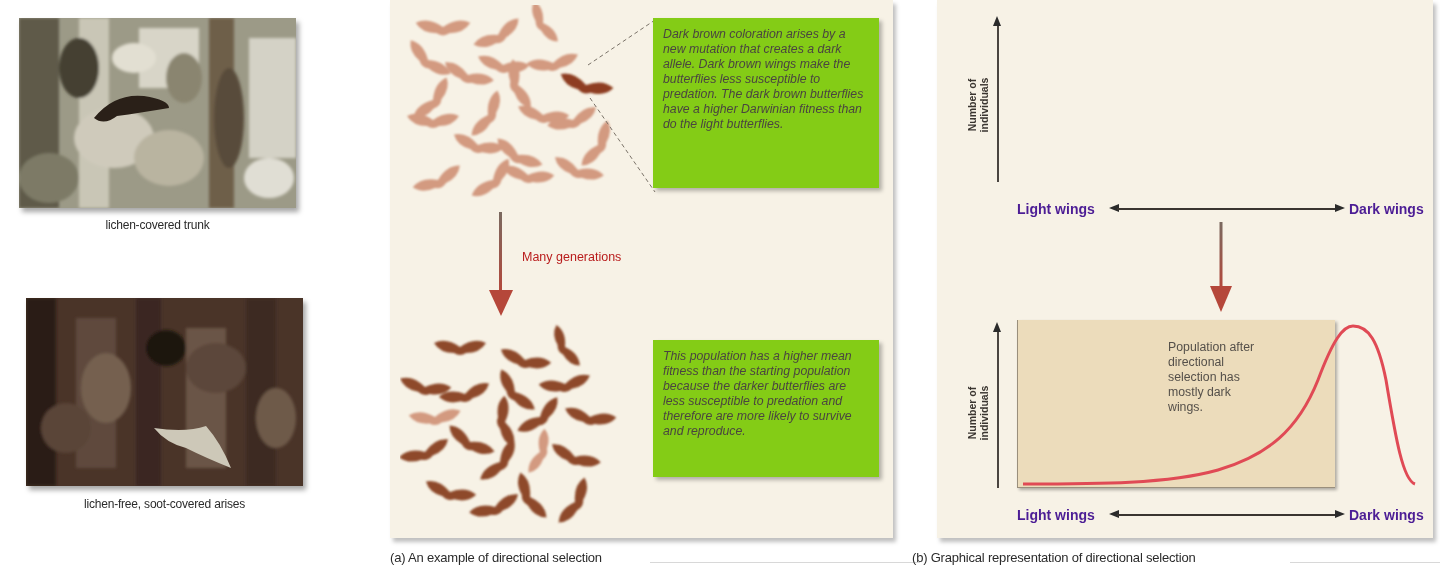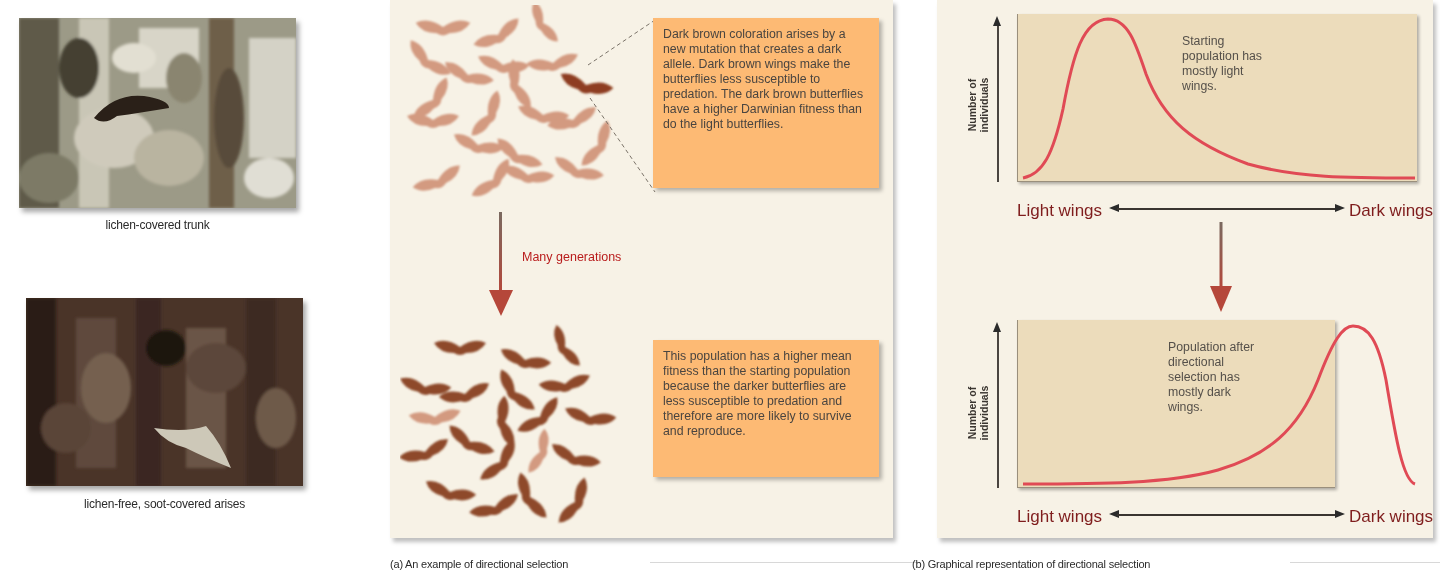--- a/index.html
+++ b/index.html
@@ -6,37 +6,37 @@
   html, body { width: 1440px; height: 570px; background: #ffffff; overflow: hidden; }
   body { position: relative; font-family: "Liberation Sans", sans-serif; color: #3a3530; }
 
   
   .photo { position: absolute; box-shadow: 3px 4px 5px rgba(0,0,0,0.35); overflow: hidden; }
   .photo svg { display: block; }
   .photo-caption { position: absolute; font-size: 12px; font-weight: normal; color: #2b2b2b; text-align: center; letter-spacing: -0.2px; }
 
   
   .panel { position: absolute; background: #f7f2e6; box-shadow: 3px 4px 4px rgba(0,0,0,0.25); }
-  .panel-caption { position: absolute; font-size: 11px; color: #2b2b2b; letter-spacing: -0.2px; margin-top: 8px; }
+  .panel-caption { position: absolute; font-size: 13px; color: #2b2b2b; letter-spacing: -0.2px; }
   .caption-rule { position: absolute; height: 1px; background: #d8d8d8; }
 
-  .note-box { position: absolute; background: #fdba74; box-shadow: 3px 3px 4px rgba(0,0,0,0.28); padding: 9px 10px; font-size: 12.3px; line-height: 15px; color: #4a4540; }
+  .note-box { position: absolute; background: #84cc16; box-shadow: 3px 3px 4px rgba(0,0,0,0.28); padding: 9px 10px; font-size: 12.3px; line-height: 15px; color: #4a4540; font-style: italic; }
 
   .gen-label { position: absolute; font-size: 12.5px; color: #b91c1c; }
 
   .chart { position: absolute; background: #ecdcbb; box-shadow: 2px 2px 3px rgba(0,0,0,0.3); border-left: 1.5px solid #9a8f7c; border-bottom: 1.5px solid #9a8f7c; }
   .chart svg { position: absolute; left: 0; top: 0; }
   .chart-note { position: absolute; font-size: 12.3px; line-height: 15px; color: #55504a; }
 
   .y-axis { position: absolute; width: 1.5px; background: #4a4540; }
   .y-axis::before { content: ""; position: absolute; left: -4px; top: -8px; border-left: 4.75px solid transparent; border-right: 4.75px solid transparent; border-bottom: 10px solid #2b2b2b; }
   .y-label { position: absolute; font-size: 10.5px; font-weight: bold; color: #3a3530; line-height: 12px; text-align: center; transform: rotate(-90deg); transform-origin: center center; white-space: nowrap; }
 
   .x-axis-row { position: absolute; height: 16px; }
-  .x-label { position: absolute; top: 0; font-size: 17px; font-weight: normal; color: #7f1d1d; white-space: nowrap; }
+  .x-label { position: absolute; top: 0; font-size: 14px; font-weight: bold; color: #4c1d95; white-space: nowrap; }
   .x-line { position: absolute; top: 7px; height: 1.5px; background: #3a3530; }
   .arrow-left { position: absolute; top: 3px; border-top: 4.5px solid transparent; border-bottom: 4.5px solid transparent; border-right: 10px solid #2b2b2b; }
   .arrow-right { position: absolute; top: 3px; border-top: 4.5px solid transparent; border-bottom: 4.5px solid transparent; border-left: 10px solid #2b2b2b; }
 
   .down-arrow { position: absolute; }
 </style>
 </head>
 <body>
 
 <div class="photo" style="left:19px; top:18px; width:277px; height:190px;">
@@ -187,26 +187,20 @@
 <div class="caption-rule" style="left:650px; top:562px; width:270px;"></div>
 
 <div class="panel" style="left:937px; top:0px; width:496px; height:538px;">
 
   <div class="y-axis" style="left:60px; top:24px; height:158px;"></div>
   <div class="y-label" style="left:-8px; top:92px; width:100px; height:26px;">
     <span>Number of</span><br>
     <span>individuals</span>
   </div>
 
-  <div class="chart" style="left:80px; top:14px; width:400px; height:168px;">
-    <svg width="400" height="168" viewBox="0 0 400 168">
-      <path d="M5 164 C25 160 35 140 45 95 C55 40 65 6 90 5 C110 5 118 30 128 60 C145 105 175 130 230 150 C280 164 330 164 397 164" fill="none" stroke="#e04a55" stroke-width="3"></path>
-    </svg>
-    <div class="chart-note" style="left:164px; top:20px; width:80px;">Starting population has mostly light wings.</div>
-  </div>
 
   <div class="x-axis-row" style="left:80px; top:201px; width:410px;">
     <span class="x-label" style="left:0px;">Light wings</span>
     <span class="arrow-left" style="left:92px;"></span>
     <span class="x-line" style="left:100px; width:218px;"></span>
     <span class="arrow-right" style="left:318px;"></span>
     <span class="x-label" style="left:332px;">Dark wings</span>
   </div>
 
   <svg class="down-arrow" style="left:272px; top:222px;" width="24" height="92" viewBox="0 0 24 92">

